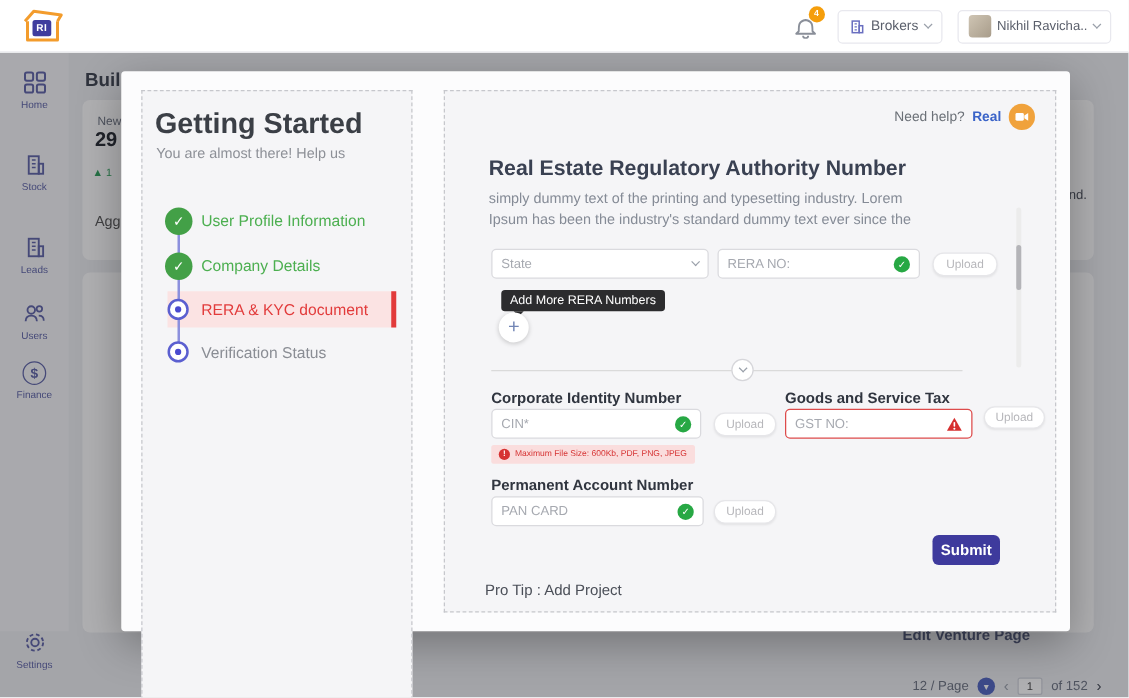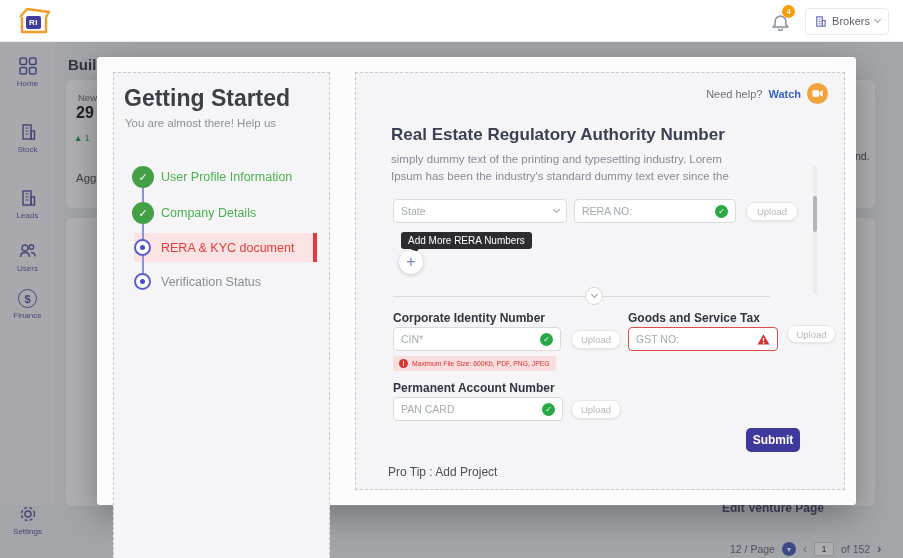--- a/index.html
+++ b/index.html
@@ -133,20 +133,25 @@
       </div>
       <div class="hdr-btn">
         <svg width="13" height="13" viewBox="0 0 14 14">
           <rect x="3" y="2" width="6" height="10" fill="none" stroke="#6a6fc0" stroke-width="1.3"></rect>
           <rect x="9" y="6" width="3" height="6" fill="none" stroke="#6a6fc0" stroke-width="1.3"></rect>
           <path d="M5 4.5 h2 M5 7 h2 M5 9.5 h2" stroke="#6a6fc0" stroke-width="1.1"></path>
         </svg>
         <span>Brokers</span>
         <span class="chev"></span>
       </div>
+      <div class="hdr-btn">
+        <span class="avatar"></span>
+        <span style="font-size:10.5px">Nikhil Ravicha..</span>
+        <span class="chev"></span>
+      </div>
     </div>
   </div>
 
   <div class="page">
     <div class="bg-card" style="left:66px; top:38px; width:809px; height:128px;"></div>
     <div class="bg-card" style="left:66px; top:176px; width:809px; height:288px;"></div>
 
     <div class="sidebar">
       <div class="side-item" style="top:14px;">
         <svg width="20" height="20" viewBox="0 0 20 20">
@@ -254,21 +259,21 @@
       <div class="step-label step-active" style="top:168px;">RERA &amp; KYC document</div>
 
       <div class="step-circle-dot" style="left:20px; top:200px;"></div>
       <div class="step-label step-pending" style="top:202px;">Verification Status</div>
     </div>
 
     <div class="panel panel-right">
 
       <div class="help-row">
         <span class="help-prefix">Need help?</span>
-        <span class="help-link">Watch</span>
+        <span class="help-link">Real</span>
         <span class="help-orb">
           <svg width="11" height="9" viewBox="0 0 14 11">
             <rect x="0.5" y="1.5" width="8.5" height="8" rx="1.5" fill="#fff"></rect>
             <path d="M9.5 4 L13.5 1.5 L13.5 9.5 L9.5 7 Z" fill="#fff"></path>
           </svg>
         </span>
       </div>
 
       <div class="rp-title">Real Estate Regulatory Authority Number</div>
       <div class="rp-desc">simply dummy text of the printing and typesetting industry. Lorem Ipsum has been the industry's standard dummy text ever since the</div>

